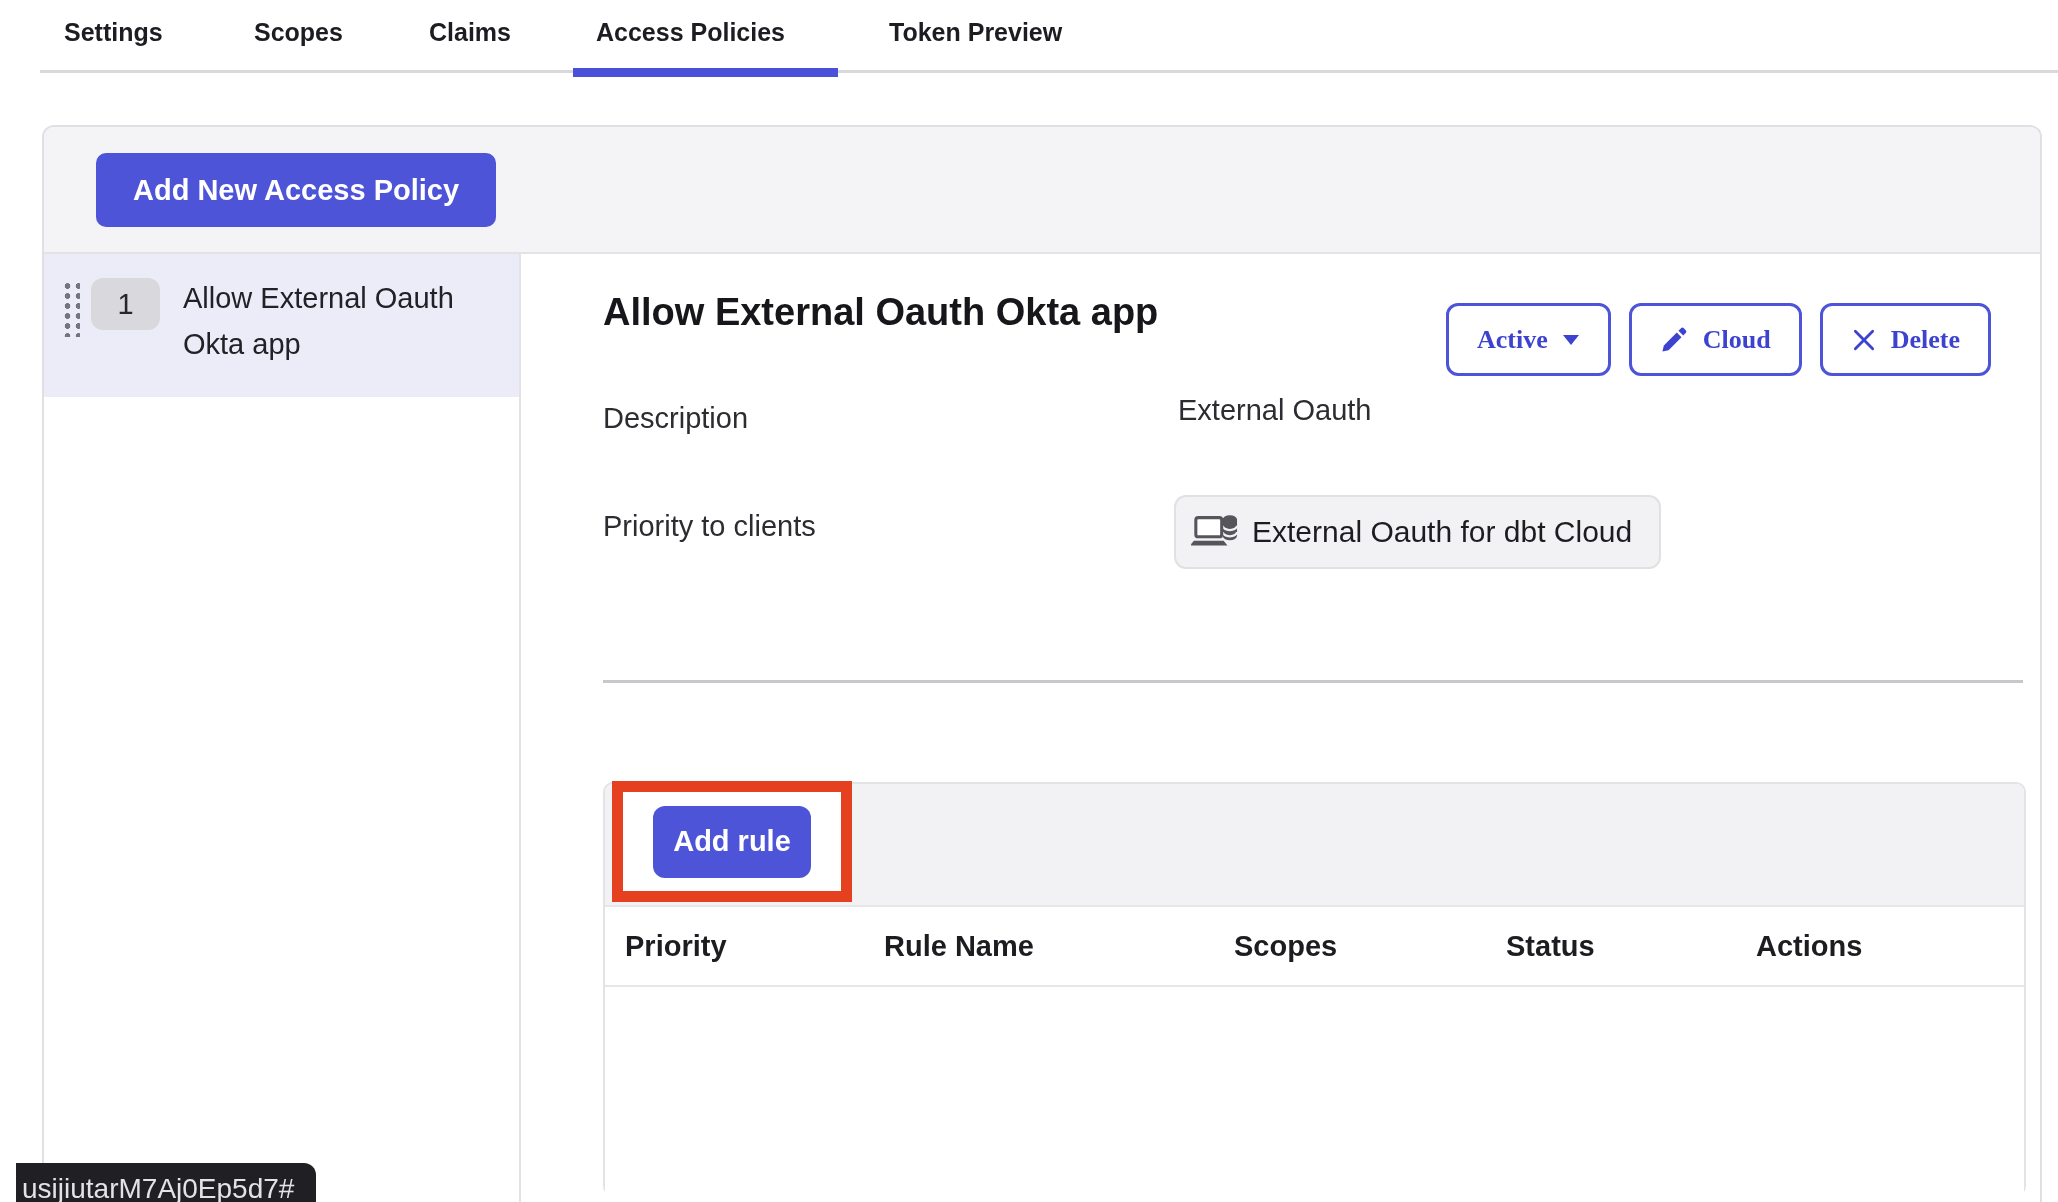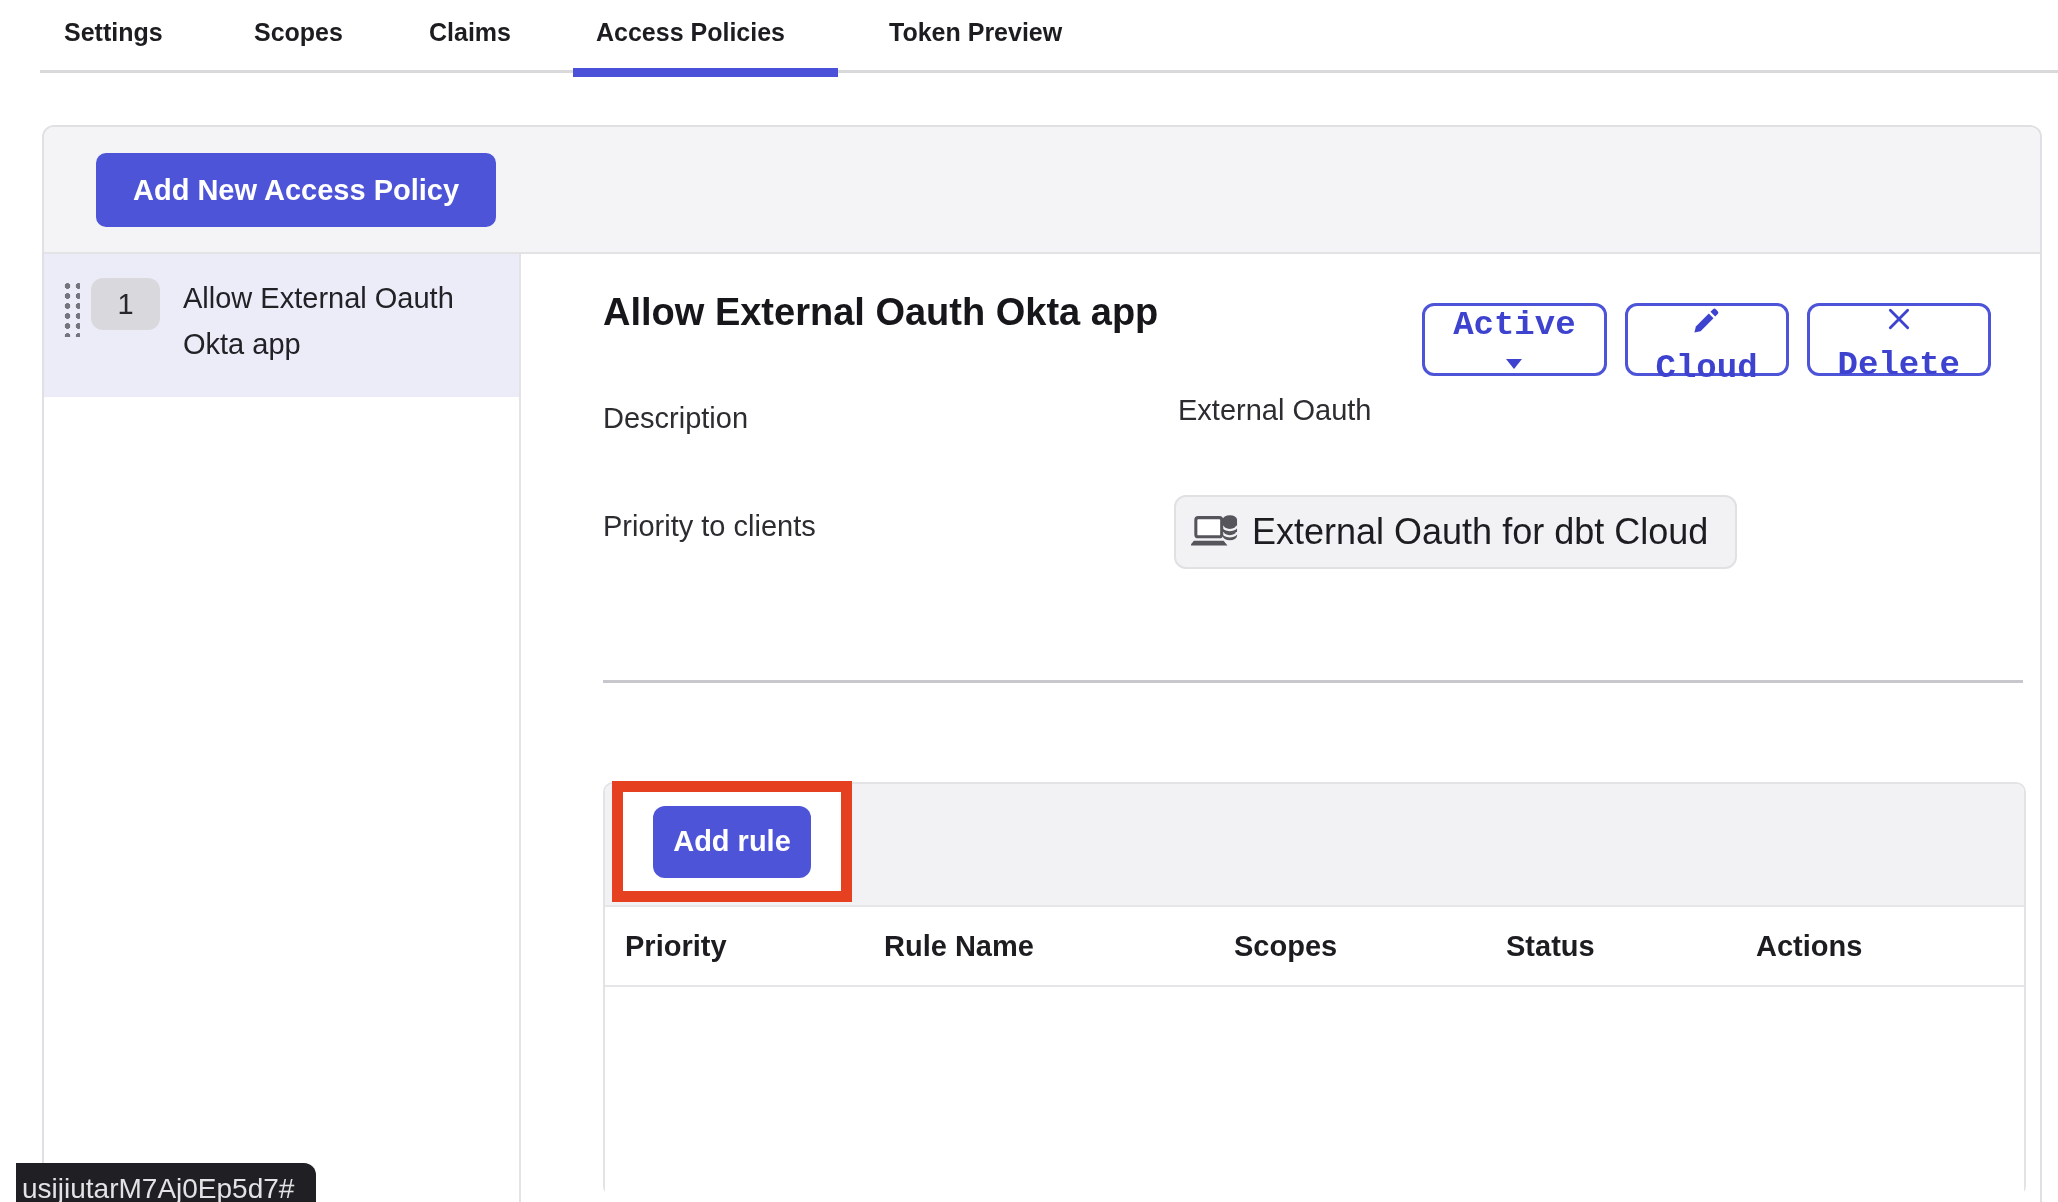--- a/index.html
+++ b/index.html
@@ -38,28 +38,28 @@
     position:absolute;left:47px;top:24px;width:69px;height:52px;background:#d8d8dd;border-radius:12px;
     display:flex;align-items:center;justify-content:center;font-size:29px;color:#26262b;
   }
   .policy-name{position:absolute;left:139px;top:21px;width:300px;font-size:29px;line-height:46px;color:#212126;}
   
   .detail{position:absolute;left:479px;top:127px;right:0;bottom:0;background:#fff;}
   .page-title{position:absolute;left:80px;top:37px;font-size:38px;font-weight:700;color:#17171b;margin:0;white-space:nowrap;}
   .action-buttons{position:absolute;top:49px;right:49px;display:flex;gap:18px;}
   .btn-outline{
     height:73px;display:flex;align-items:center;gap:14px;padding:0 28px;background:#fff;
-    border:3px solid #4d54d8;border-radius:12px;color:#3d43cf;font-family:Liberation Mono, monospace;
-    font-size:34px;font-weight:700;cursor:pointer;box-sizing:border-box;white-space:nowrap;flex-direction:column;
+    border:3px solid #4d54d8;border-radius:12px;color:#3d43cf;font-family:Liberation Serif, serif;
+    font-size:26px;font-weight:700;cursor:pointer;box-sizing:border-box;white-space:nowrap;
   }
   .field-label{position:absolute;font-size:29px;color:#2c2c31;}
   .chip{
     position:absolute;left:651px;top:241px;height:74px;display:flex;align-items:center;gap:13px;
     padding:0 27px 0 15px;background:#f2f2f4;border:2px solid #e1e1e4;border-radius:12px;
-    font-size:36px;color:#1d1d21;cursor:pointer;box-sizing:border-box;white-space:nowrap;
+    font-size:30px;color:#1d1d21;cursor:pointer;box-sizing:border-box;white-space:nowrap;
   }
   .section-divider{position:absolute;left:80px;top:426px;width:1420px;height:3px;background:#c8c8cc;}
   
   .rules-card{
     position:absolute;left:80px;top:528px;width:1423px;height:414px;background:#fff;
     border:2px solid #e3e3e6;border-radius:10px;box-sizing:border-box;
   }
   .rules-toolbar{
     position:relative;width:100%;height:123px;background:#f2f2f4;border-bottom:2px solid #e6e6e9;
     border-radius:8px 8px 0 0;box-sizing:border-box;

